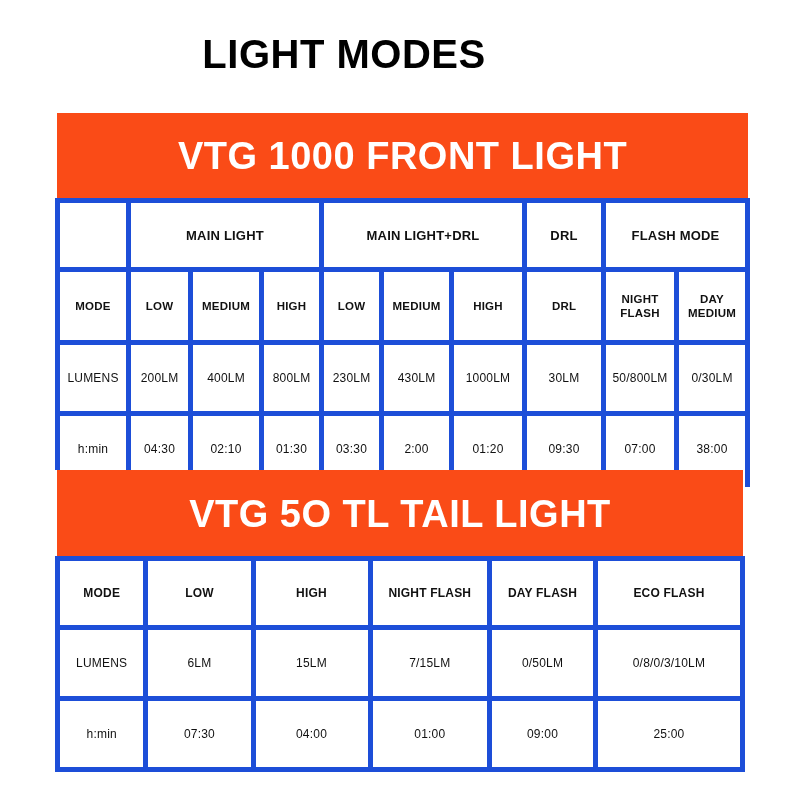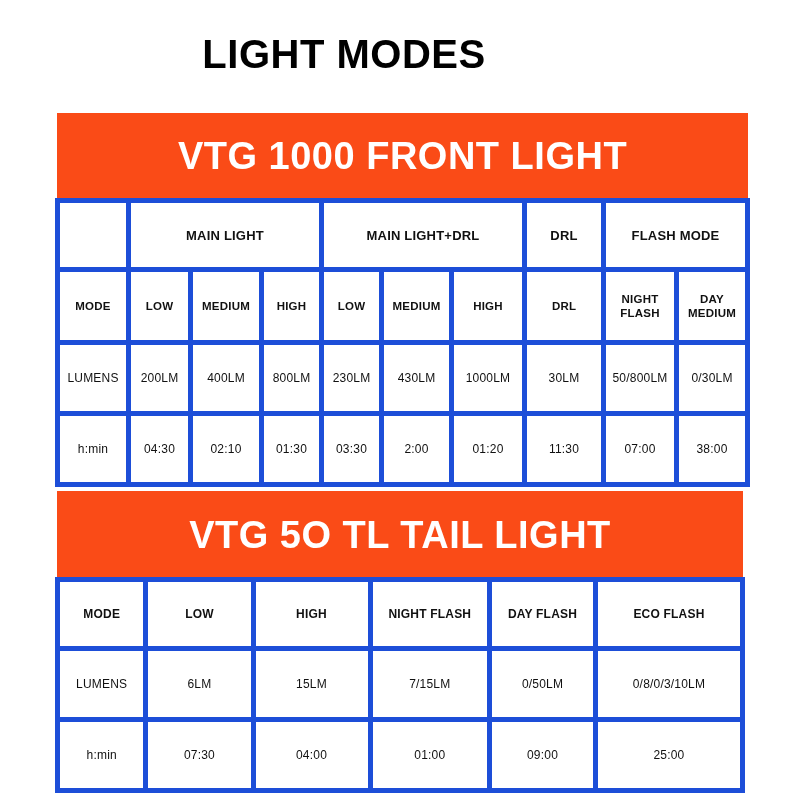--- a/index.html
+++ b/index.html
@@ -38,21 +38,21 @@
   
   .spec-table {
     position: absolute;
     left: 55px;
     width: 690px;
     border-collapse: collapse;
     table-layout: fixed;
     background: #ffffff;
   }
   #table-front { top: 113px; }
-  #table-tail  { top: 491px; }
+  #table-tail  { top: 470px; }
 
   .spec-table td,
   .spec-table th {
     border: 5px solid #1d4ed8;
     text-align: center;
     vertical-align: middle;
     color: #111111;
     font-weight: bold;
     padding: 0;
   }
@@ -165,21 +165,21 @@
         <td>0/30LM</td>
       </tr>
       <tr class="data-row">
         <td>h:min</td>
         <td>04:30</td>
         <td>02:10</td>
         <td>01:30</td>
         <td>03:30</td>
         <td>2:00</td>
         <td>01:20</td>
-        <td>11:30</td>
+        <td>09:30</td>
         <td>07:00</td>
         <td>38:00</td>
       </tr>
     </tbody>
   </table>
 
   <table class="spec-table" id="table-tail">
     <colgroup>
       <col style="width:71px">
       <col style="width:86px">

